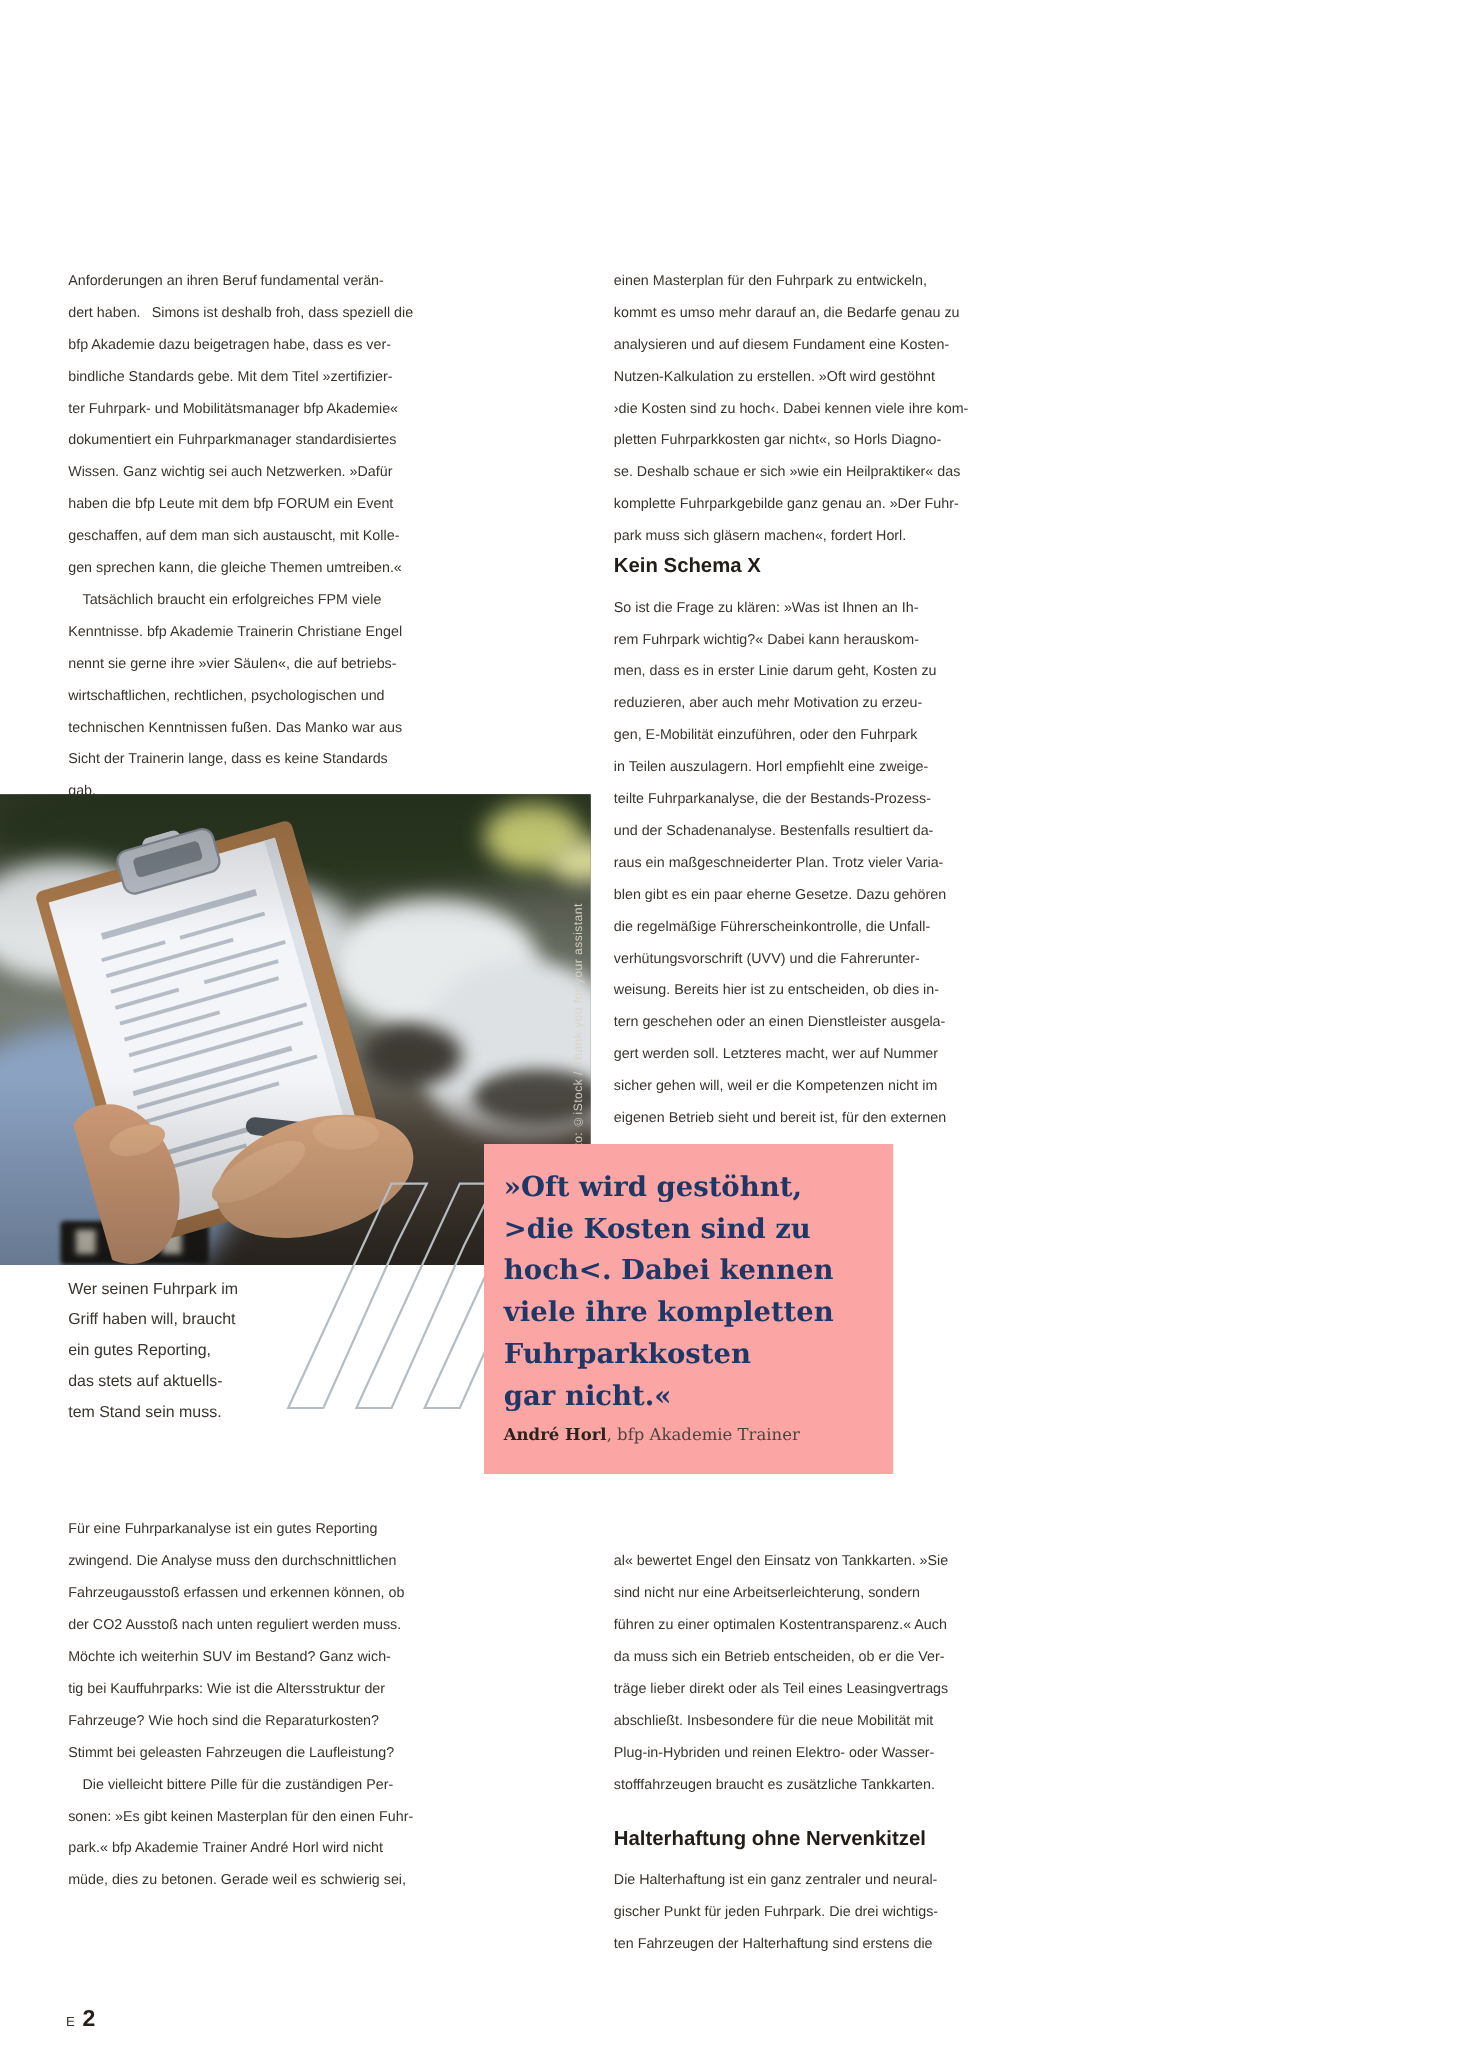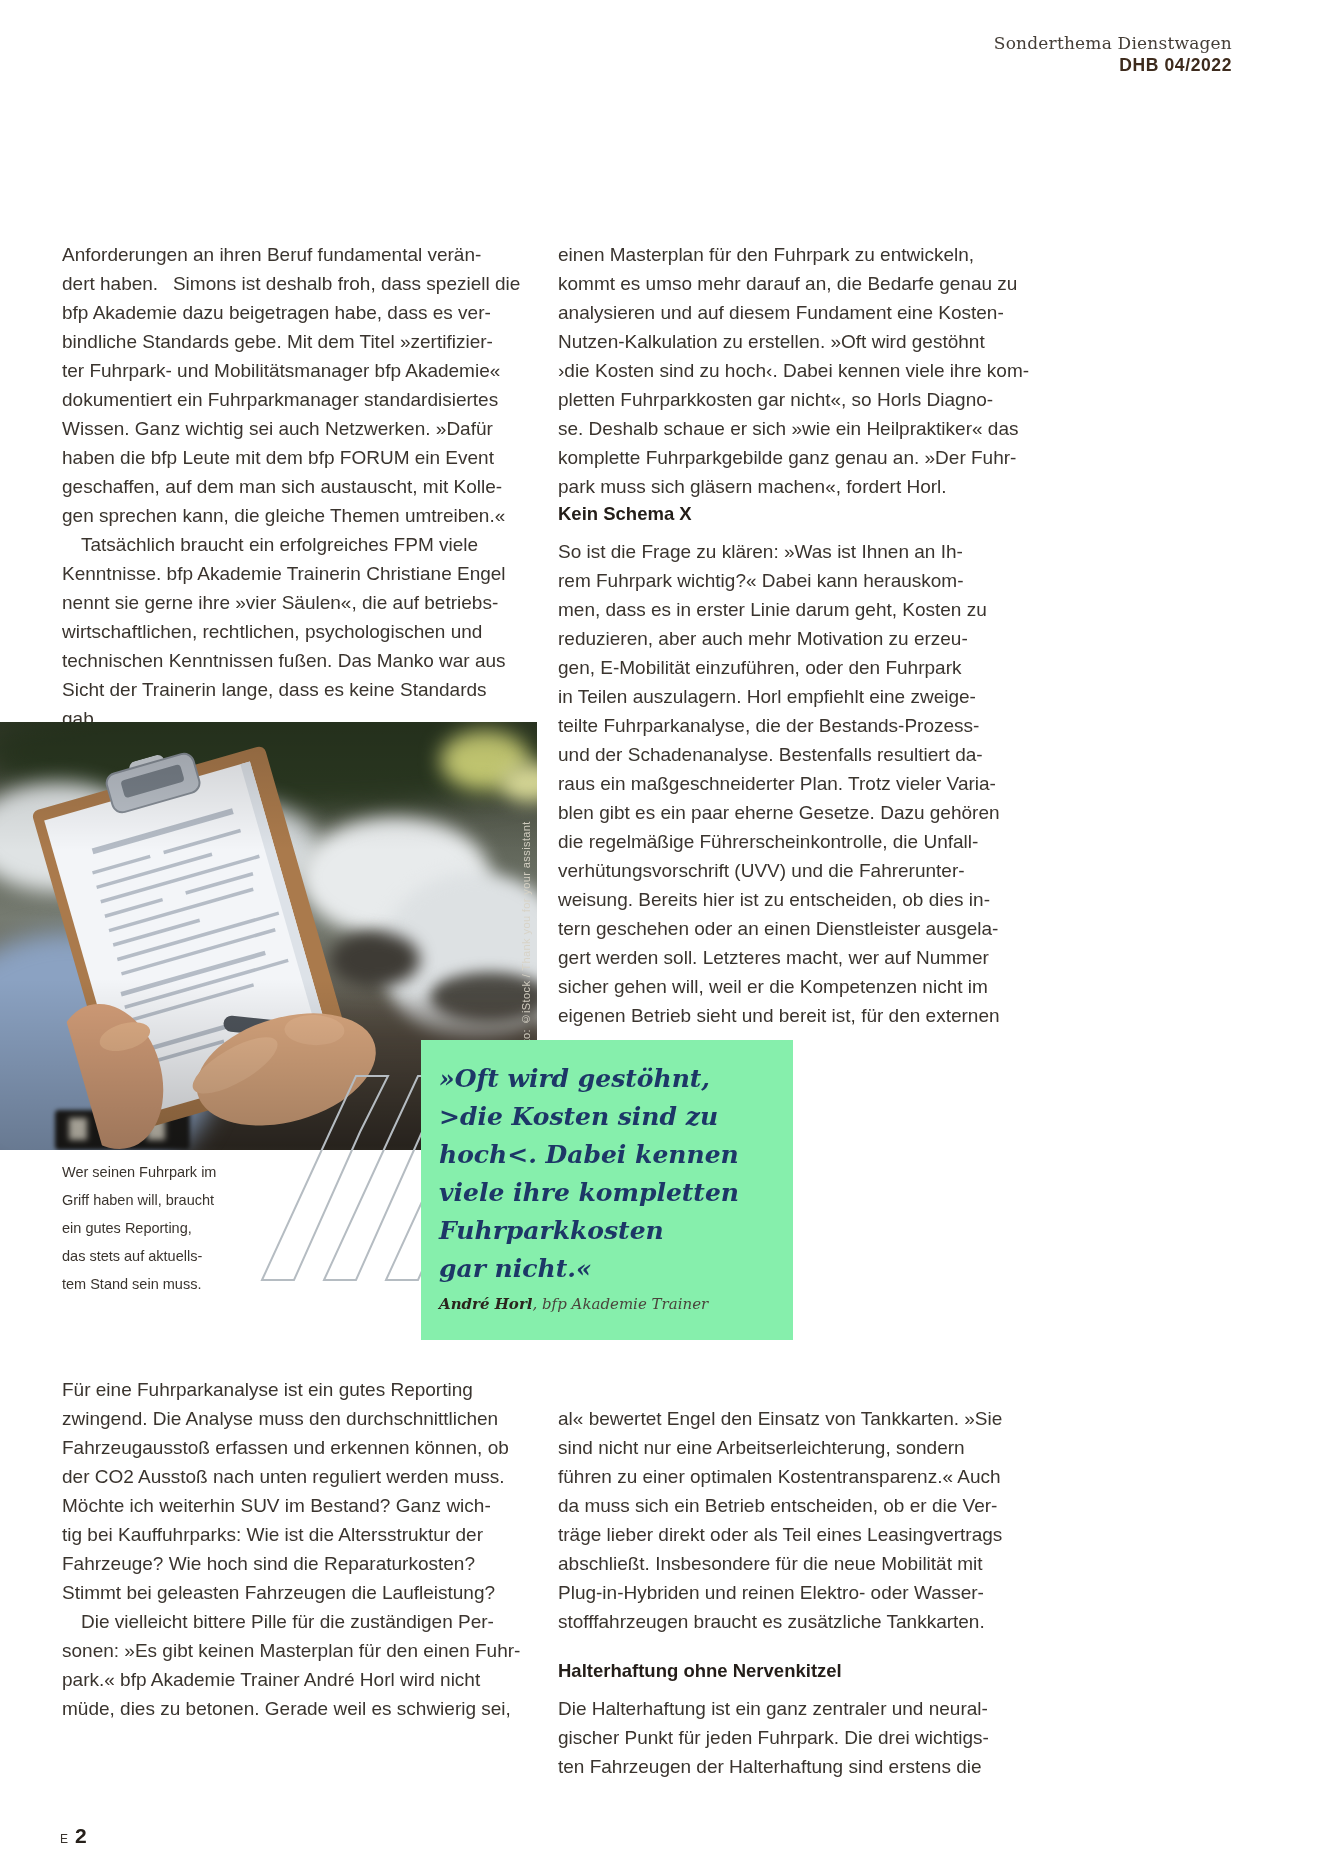--- a/index.html
+++ b/index.html
@@ -4,21 +4,21 @@
 <style>
   html,body{margin:0;padding:0;background:#ffffff;}
   #page{position:relative;width:1326px;height:1875px;background:#ffffff;overflow:hidden;
         font-family:"Liberation Sans",sans-serif;color:#3a342e;}
   .lines{white-space:pre-line;}
   
   #header{position:absolute;top:33px;right:94px;text-align:right;}
   #header .pub{font-family:"DejaVu Serif",serif;font-size:17px;color:#453e37;letter-spacing:.2px;}
   #header .issue{font-size:17.5px;font-weight:bold;color:#3d2b1d;letter-spacing:.6px;margin-top:2px;}
   
-  .bodytext{font-size:19px;line-height:29px;color:#3a342e;}
+  .bodytext{font-size:13px;line-height:29px;color:#3a342e;}
   .colheading{font-size:18.5px;font-weight:bold;color:#231d18;line-height:26px;}
   #left-para1{position:absolute;left:62px;top:240px;width:500px;}
   #left-analyses{position:absolute;left:62px;top:1366px;width:500px;}
   #left-analyses .bodytext{margin-top:9px;}
   #right-block1{position:absolute;left:558px;top:240px;width:500px;}
   #right-block1 .colheading{margin-bottom:10px;}
   #right-narrow{position:absolute;left:830px;top:1056px;width:215px;}
   #right-block2{position:absolute;left:558px;top:1404px;width:500px;}
   #right-block2 .colheading{margin-top:22px;margin-bottom:10px;}
   
@@ -41,39 +41,35 @@
   .plate span{position:absolute;top:8px;width:18px;height:22px;background:#cfcabc;filter:blur(2px);display:block;}
   #clipboard-svg{position:absolute;left:52px;top:28px;transform:rotate(-16deg);}
   #photo-credit{position:absolute;right:5px;top:14px;height:320px;writing-mode:vertical-rl;transform:rotate(180deg);
                 font-size:11px;color:#d8d3c6;letter-spacing:.4px;opacity:.95;}
   .vignette{position:absolute;inset:0;background:linear-gradient(180deg,rgba(0,0,0,.18),rgba(0,0,0,0) 30%,rgba(0,0,0,0) 60%,rgba(0,0,0,.25));}
   
   #caption{position:absolute;left:62px;top:1158px;width:210px;font-size:14.5px;line-height:28px;color:#3a342e;}
   
   #chevrons{position:absolute;left:260px;top:1060px;z-index:2;}
   
-  #quote-box{position:absolute;left:421px;top:1040px;width:372px;height:300px;background:#86efac;z-index:3;
-             padding:20px 14px 0 18px;box-sizing:border-box;font-style:italic;}
+  #quote-box{position:absolute;left:440px;top:1040px;width:372px;height:300px;background:#fca5a5;z-index:3;
+             padding:20px 14px 0 18px;box-sizing:border-box;}
   #quote-text{font-family:"DejaVu Serif",serif;font-weight:bold;font-size:25px;line-height:38px;color:#1d3767;}
   #quote-attrib{margin-top:7px;font-family:"DejaVu Serif",serif;font-size:15px;color:#4a443c;}
   #quote-attrib .name{font-weight:bold;color:#2b241d;}
   
   #footer{position:absolute;left:60px;top:1824px;}
   #footer .sect{font-size:12px;color:#3a342e;margin-right:7px;}
   #footer .num{font-size:21px;font-weight:bold;color:#26201a;}
 </style>
 </head>
 <body>
 
 <div id="page">
 
-  <div id="header">
-    <div class="pub">Sonderthema Dienstwagen</div>
-    <div class="issue">DHB 04/2022</div>
-  </div>
 
   <div id="left-para1" class="bodytext lines">Anforderungen an ihren Beruf fundamental verän-
 dert haben.  Simons ist deshalb froh, dass speziell die
 bfp Akademie dazu beigetragen habe, dass es ver-
 bindliche Standards gebe. Mit dem Titel »zertifizier-
 ter Fuhrpark- und Mobilitätsmanager bfp Akademie«
 dokumentiert ein Fuhrparkmanager standardisiertes
 Wissen. Ganz wichtig sei auch Netzwerken. »Dafür
 haben die bfp Leute mit dem bfp FORUM ein Event
 geschaffen, auf dem man sich austauscht, mit Kolle-

